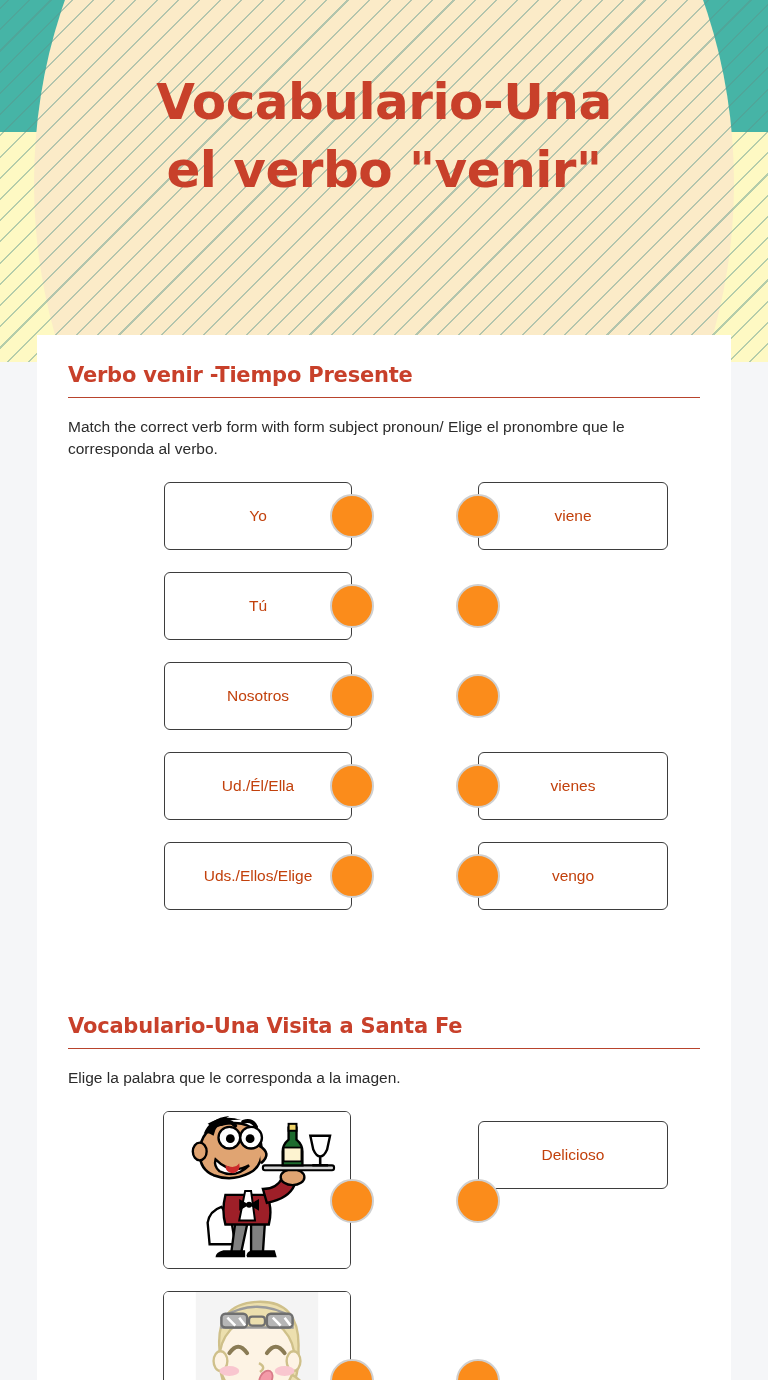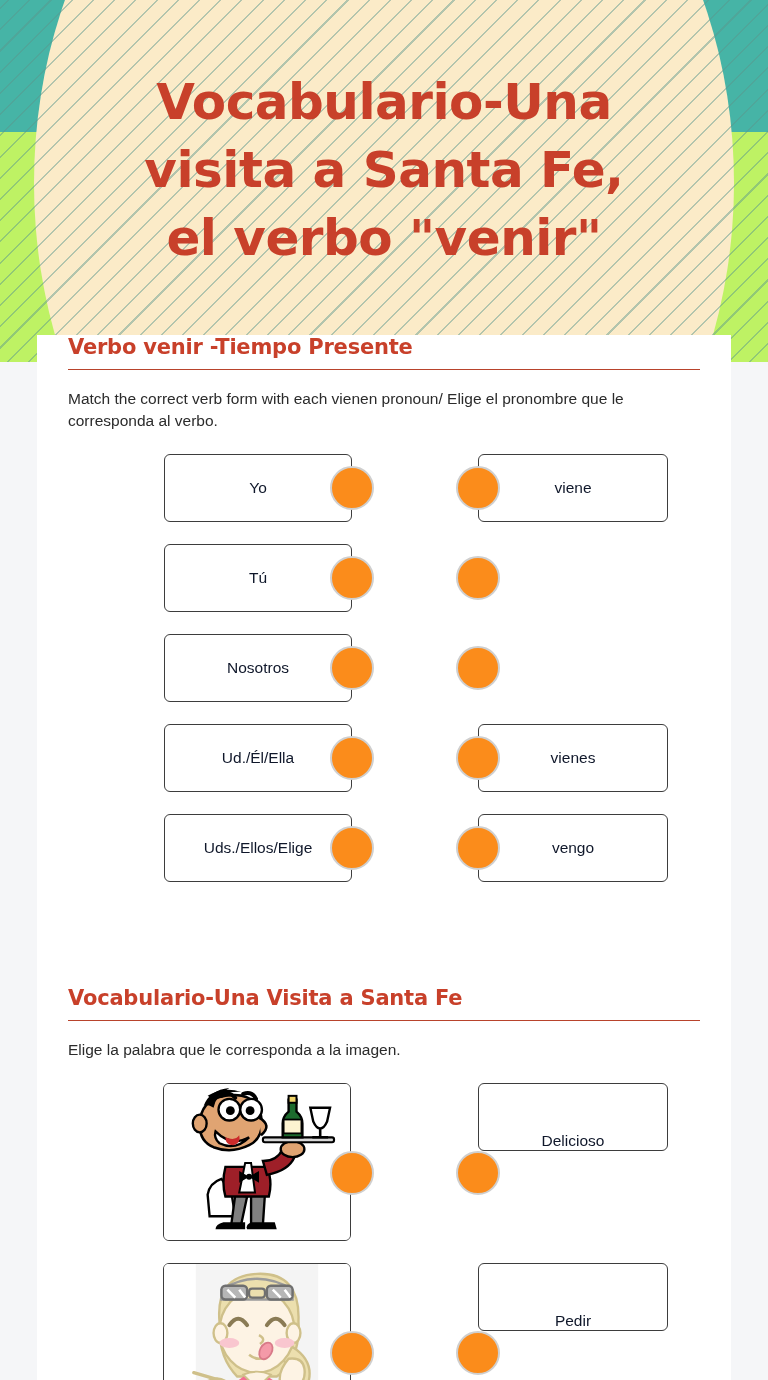--- a/index.html
+++ b/index.html
@@ -16,21 +16,21 @@
     position: relative;
   }
 
   
   .banner {
     position: absolute;
     left: 0; top: 0;
     width: 768px;
     height: 362px;
     overflow: hidden;
-    background: #bef264;
+    background: #fef9c3;
   }
   
   .banner .teal-dark {
     position: absolute;
     left: 0; top: 0;
     width: 768px;
     height: 132px;
     background: #46b4a6;
   }
   .banner .teal-dark-r {
@@ -86,21 +86,21 @@
     left: 37px;
     top: 335px;
     width: 694px;
     min-height: 1100px;
     background: #ffffff;
     padding: 0 0 40px 0;
     z-index: 5;
   }
 
   .section { padding: 0 31px; }
-  .section.first { }
+  .section.first { padding-top: 28px; }
   .section.second { padding-top: 82px; }
 
   .section-title {
     color: #c8402a;
     font-size: 21px;
     font-weight: bold;
     font-family: "DejaVu Sans", sans-serif;
     letter-spacing: -0.2px;
     padding-bottom: 10px;
   }
@@ -128,21 +128,21 @@
     border: 1px solid #3d3d3d;
     border-radius: 6px;
     background: #fff;
     height: 68px;
     display: flex;
     align-items: center;
     justify-content: center;
   }
   .card-label {
     font-size: 15.5px;
-    color: #0f172a;
+    color: #c2410c;
     text-align: center;
     padding: 0 12px;
   }
   .card.left  { left: 96px;  width: 188px; }
   .card.right { left: 410px; width: 190px; }
 
   .dot {
     position: absolute;
     width: 44px;
     height: 44px;
@@ -169,43 +169,42 @@
     border-radius: 6px;
     background: #fff;
     overflow: hidden;
   }
   .img-card .art {
     position: absolute;
     left: 0; top: 0;
     width: 100%; height: 100%;
   }
   .img-row .dot { top: 68px; }
-  .img-row .card.right { top: 0; align-items: flex-end; }
+  .img-row .card.right { top: 10px; }
 </style>
 </head>
 <body>
 
 <div class="banner">
   <div class="teal-dark"></div>
   <div class="teal-dark-r"></div>
   <div class="ellipse"></div>
   <div class="stripes"></div>
   <div class="banner-title">
     <div>Vocabulario-Una</div>
-    <div>visita a Santa Fe,</div>
     <div>el verbo "venir"</div>
   </div>
 </div>
 
 <div class="sheet">
 
   <div class="section first">
     <div class="section-title">Verbo venir -Tiempo Presente</div>
     <div class="section-rule"></div>
-    <div class="instructions">Match the correct verb form with each vienen pronoun/ Elige el pronombre que le corresponda al verbo.</div>
+    <div class="instructions">Match the correct verb form with form subject pronoun/ Elige el pronombre que le corresponda al verbo.</div>
 
     <div class="match-row">
       <div class="card left">
         <span class="card-label">Yo</span>
       </div>
       <div class="dot on-left-card"></div>
       <div class="dot on-right-card"></div>
       <div class="card right">
         <span class="card-label">viene</span>
       </div>
@@ -356,18 +355,15 @@
 
           <path d="M126 96 q14 -2 16 10 q2 14 -10 20 q-10 4 -14 -4 q-4 -12 8 -26 z" fill="#fdf3e4" stroke="#cfc08a" stroke-width="2.4"></path>
 
           <path d="M42 120 q12 -8 22 0 q8 8 0 16 q-12 8 -22 -2 q-6 -8 0 -14 z" fill="#fdf3e4" stroke="#cfc08a" stroke-width="2.4"></path>
           <path d="M30 110 l34 10" stroke="#cfc08a" stroke-width="3.4" stroke-linecap="round"></path>
           <ellipse cx="66" cy="140" rx="18" ry="10" transform="rotate(-14 66 140)" fill="#ffffff" stroke="#cfc08a" stroke-width="2.4"></ellipse>
         </svg>
       </div>
       <div class="dot on-left-card"></div>
       <div class="dot on-right-card"></div>
-      <div class="card right">
-        <span class="card-label">Pedir</span>
-      </div>
     </div>
   </div>
 </div>
 
 </body></html>

